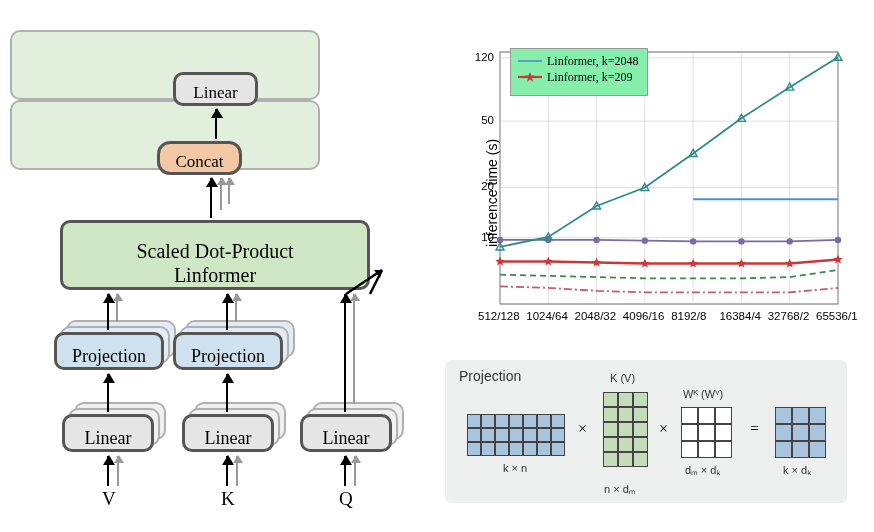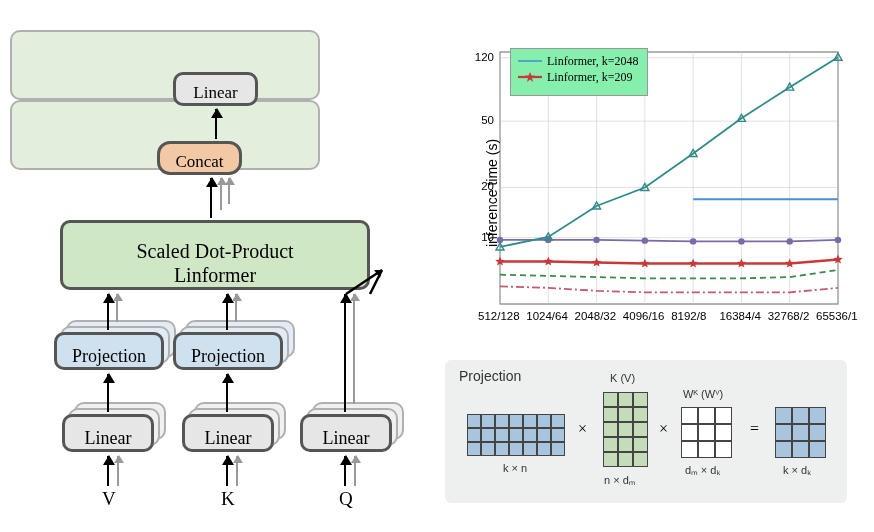--- a/index.html
+++ b/index.html
@@ -381,16 +381,16 @@
     <div class="cell blue-cell" style="left: 364px; top: 64px; width: 17px; height: 17px;"></div>
     <div class="cell blue-cell" style="left: 330px; top: 81px; width: 17px; height: 17px;"></div>
     <div class="cell blue-cell" style="left: 347px; top: 81px; width: 17px; height: 17px;"></div>
     <div class="cell blue-cell" style="left: 364px; top: 81px; width: 17px; height: 17px;"></div>
     <div class="op" style="left: 133px; top: 60px;">×</div>
     <div class="op" style="left: 214px; top: 60px;">×</div>
     <div class="op" style="left: 305px; top: 60px;">=</div>
     <div class="mat-label" style="left: 165px; top: 12px;">K (V)</div>
     <div class="mat-label" style="left: 238px; top: 26px;">Wᴷ (Wⱽ)</div>
     <div class="mat-label" style="left: 58px; top: 102px;">k × n</div>
-    <div class="mat-label" style="left: 159px; top: 112px;">n × dₘ</div>
+    <div class="mat-label" style="left: 159px; top: 121px;">n × dₘ</div>
     <div class="mat-label" style="left: 240px; top: 102px;">dₘ × dₖ</div>
     <div class="mat-label" style="left: 338px; top: 102px;">k × dₖ</div>
   </div>
 
 </body></html>

